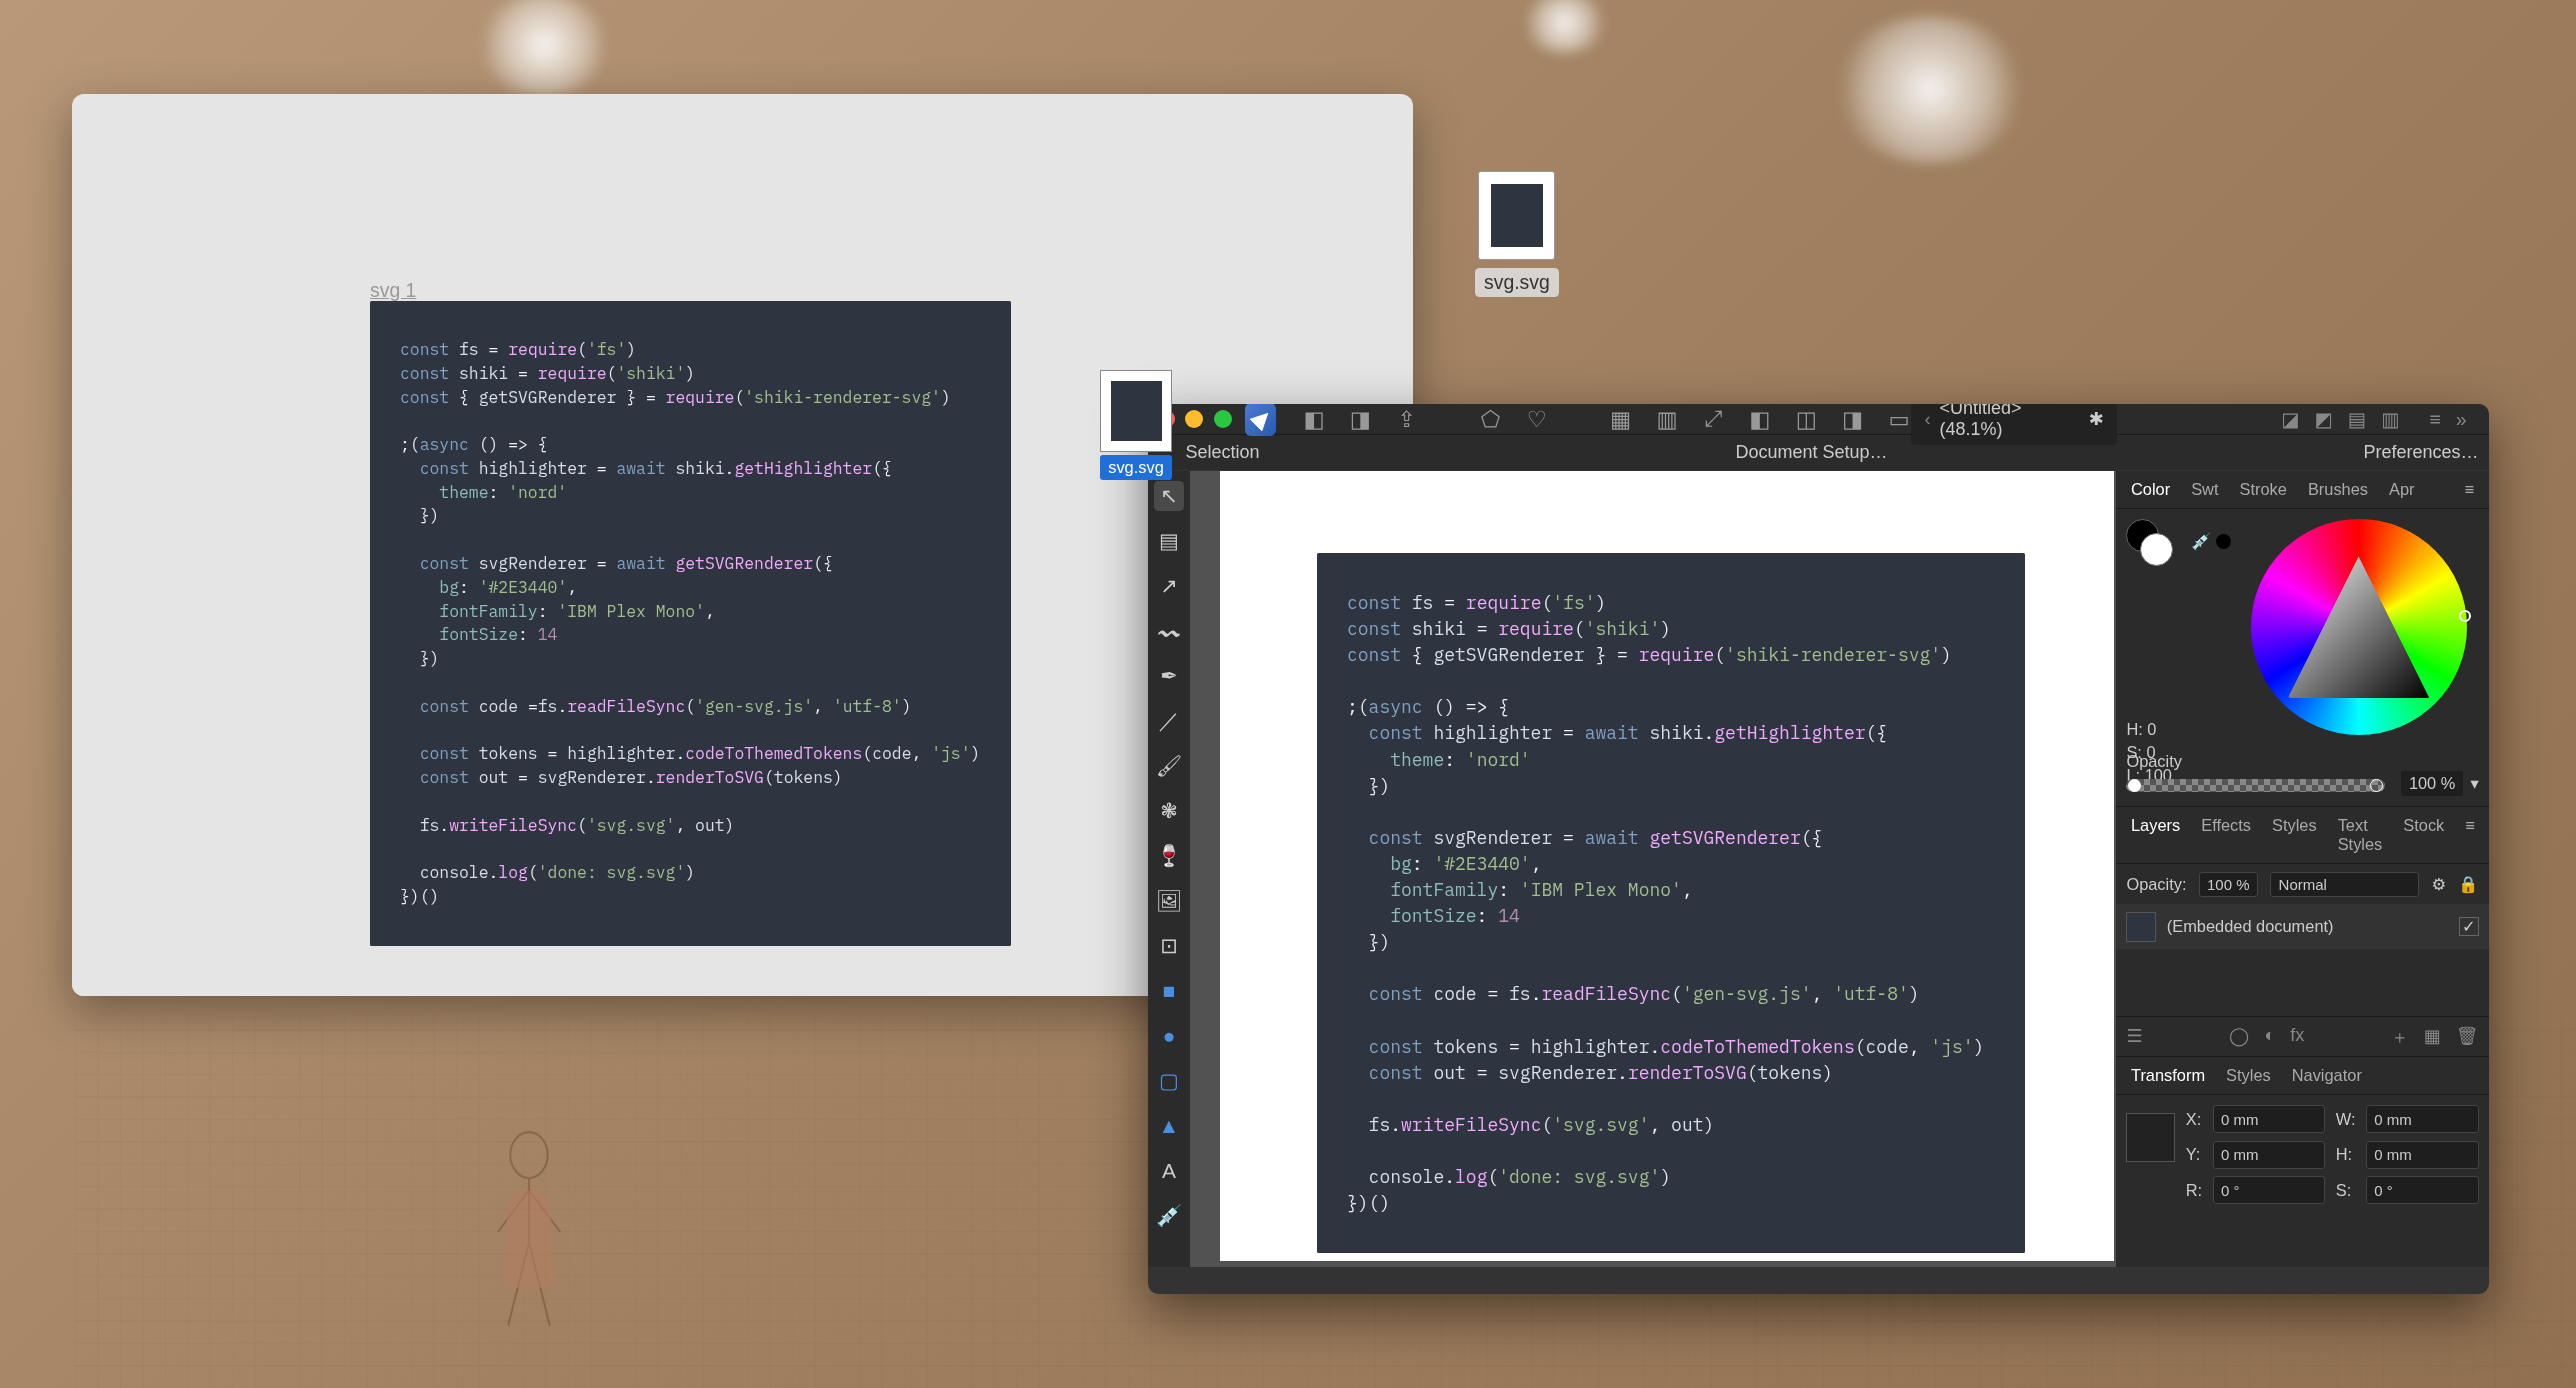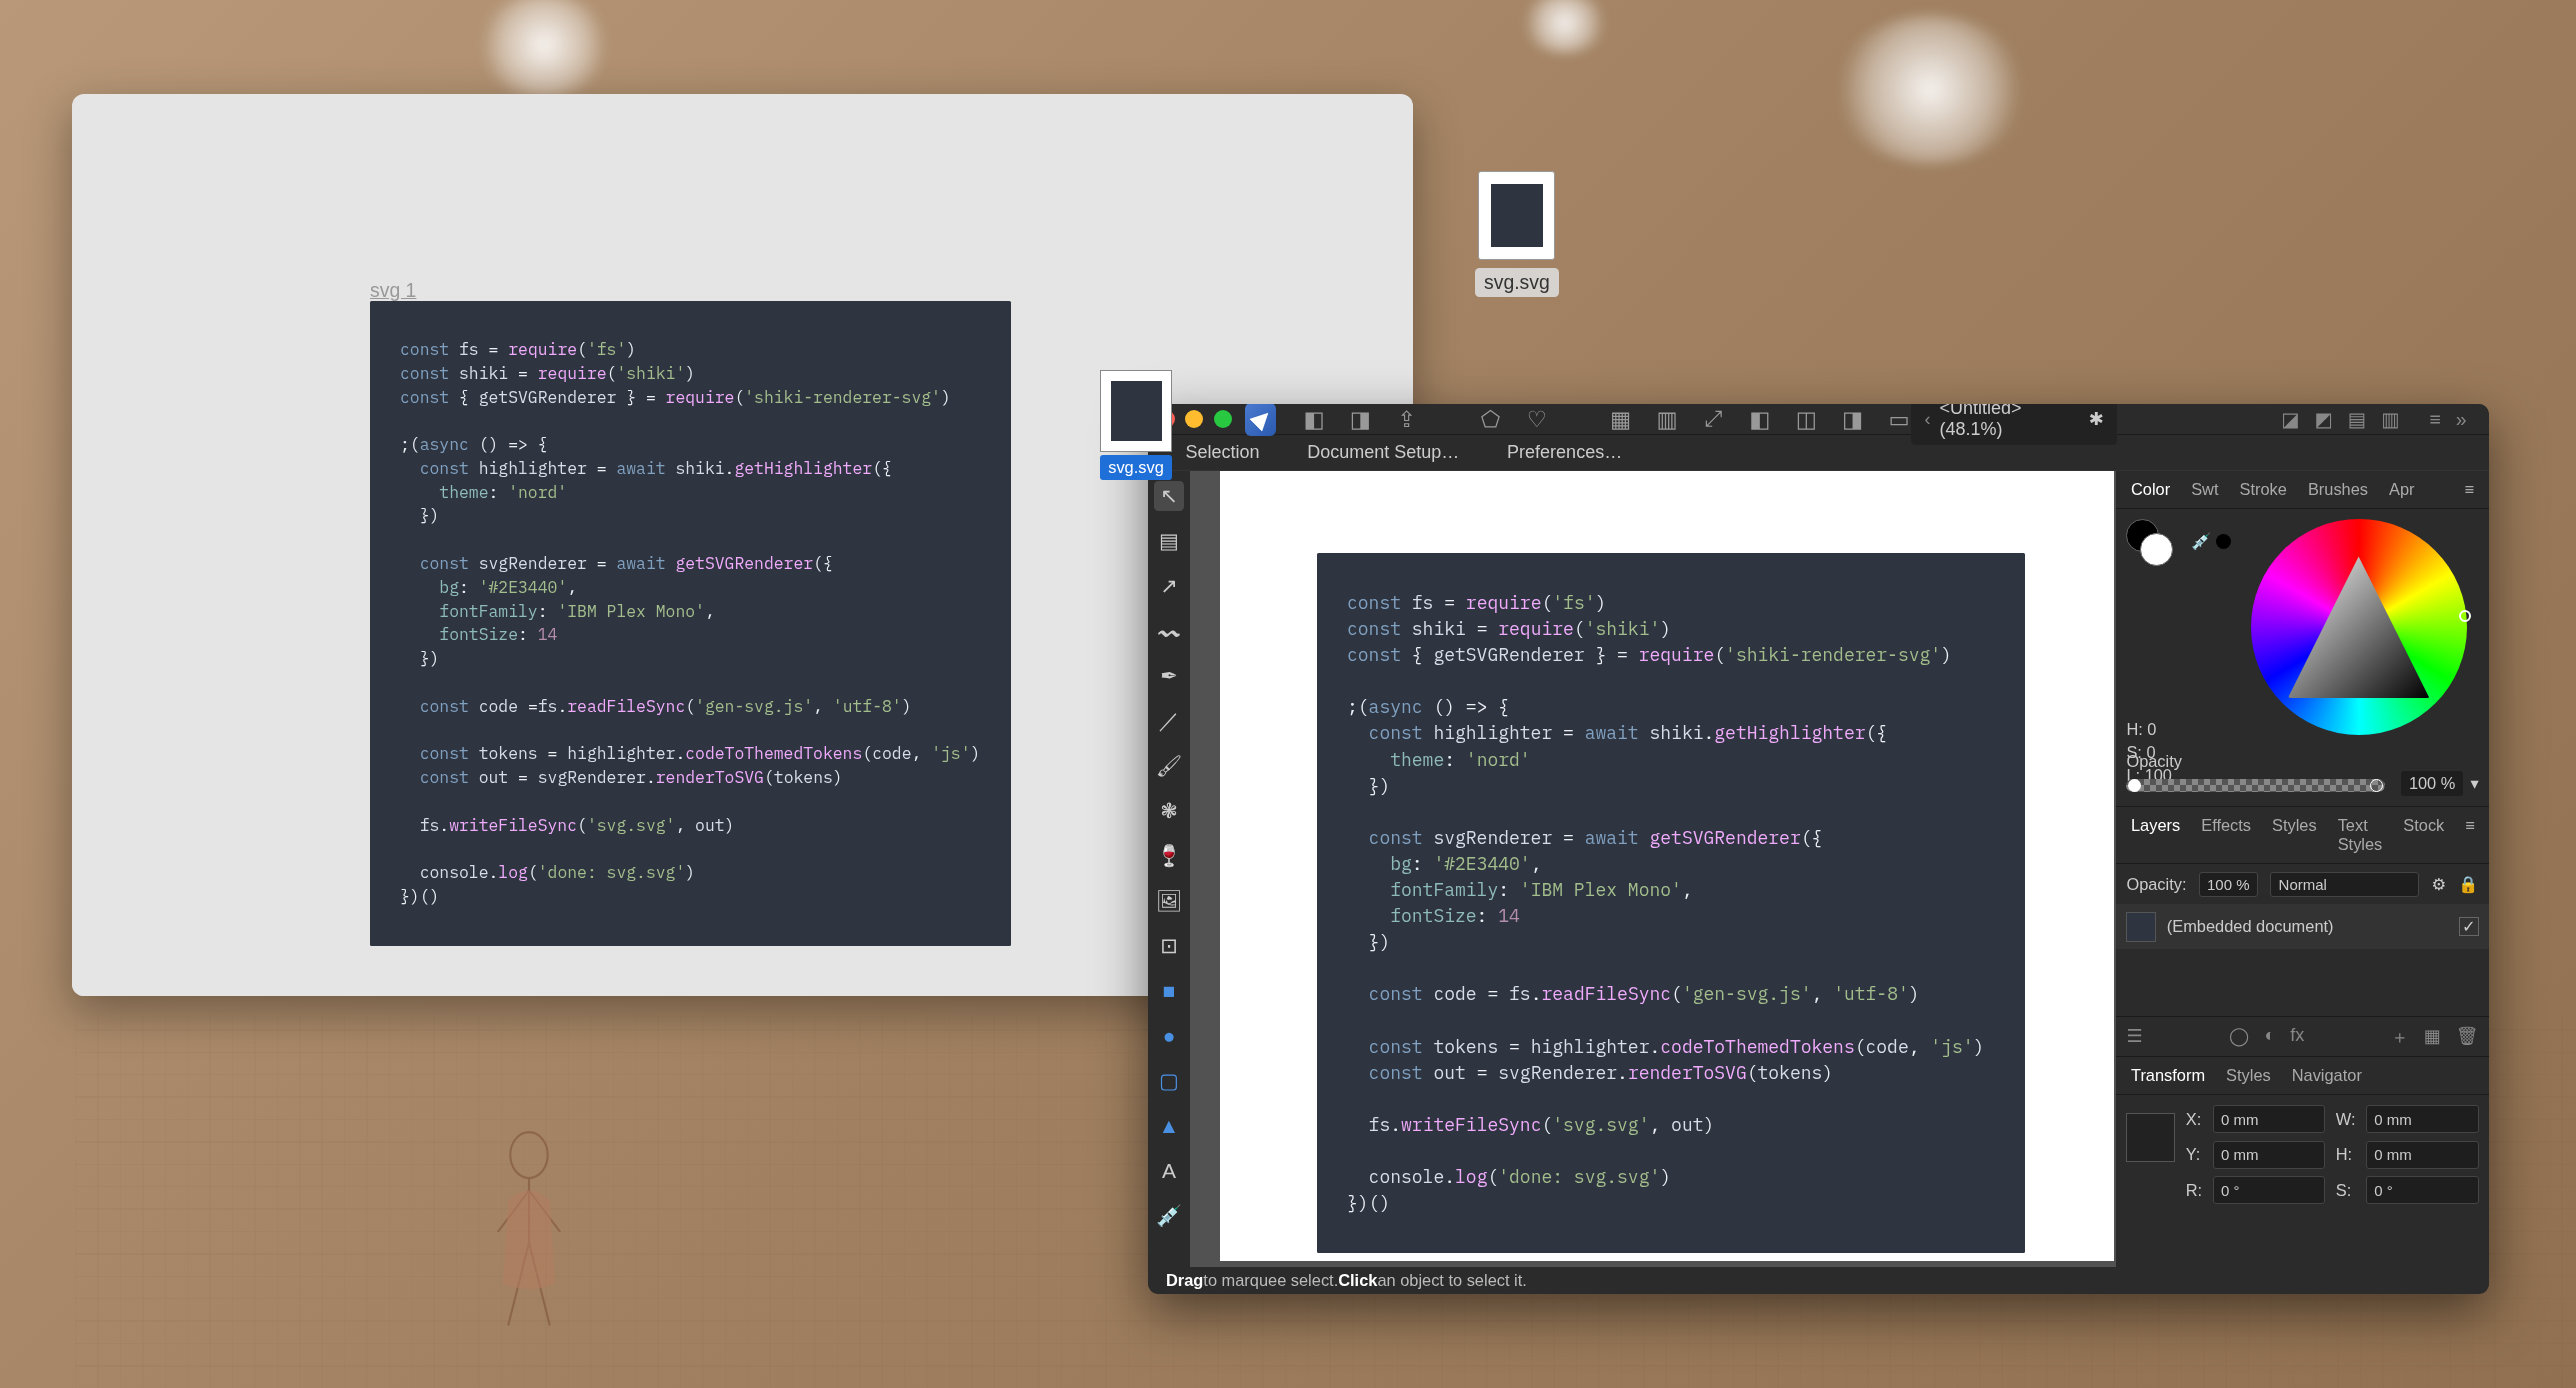--- a/index.html
+++ b/index.html
@@ -163,21 +163,21 @@
     color: #ccc; font-size: 18px;
   }
   .af-title-pill .chev { color: #888; }
   .af-top-right { display: flex; gap: 15px; color: #888; margin-right: 22.4px; }
   .af-top-right .ic { font-size: 19.4px; }
 
   .af-context {
     height: 36px; background: #2b2b2b;
     border-top: 0.7px solid #1a1a1a;
     display: flex; align-items: center;
-    padding-left: 27px; gap: 27px;
+    padding-left: 27px; gap: 27px; justify-content: space-between;
   }
   .af-context .btn {
     color: #ccc; font-size: 18px;
     padding: 3px 10.4px;
   }
 
   .af-main {
     position: absolute;
     left: 0; top: 67px; right: 0; bottom: 27px;
     display: flex;
@@ -536,26 +536,20 @@
           <span class="inp">0 mm</span>
           <span></span>
           <span>R:</span>
           <span class="inp">0 °</span>
           <span>S:</span>
           <span class="inp">0 °</span>
         </div>
       </div>
     </div>
   </div>
-  <div class="af-status">
-    <b>Drag</b>
-      <span> to marquee select. </span>
-    <b>Click</b>
-      <span> an object to select it.</span>
-  </div>
 </div>
 
 <div class="drag-thumb">
   <div class="th">
       <div class="in"></div>
     </div>
   <div class="lbl">svg.svg</div>
 </div>
 
 

